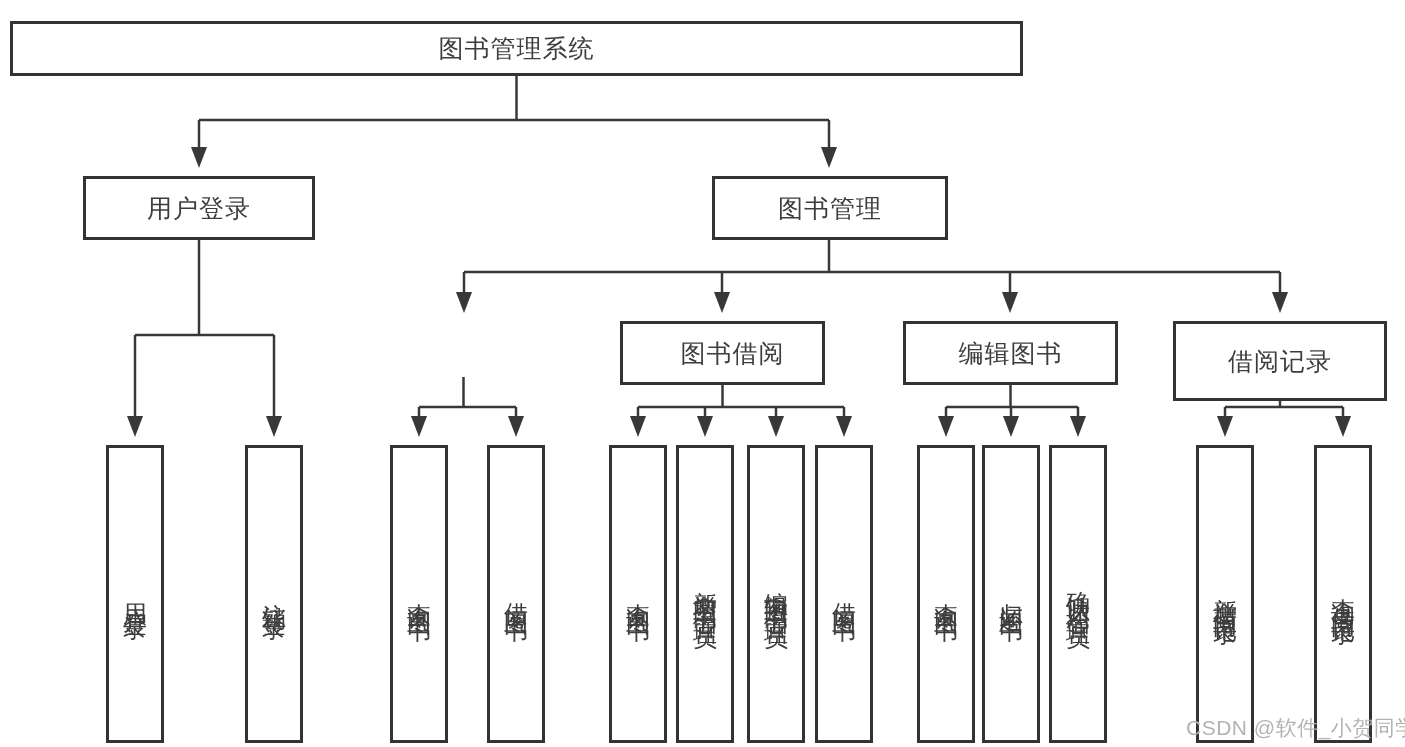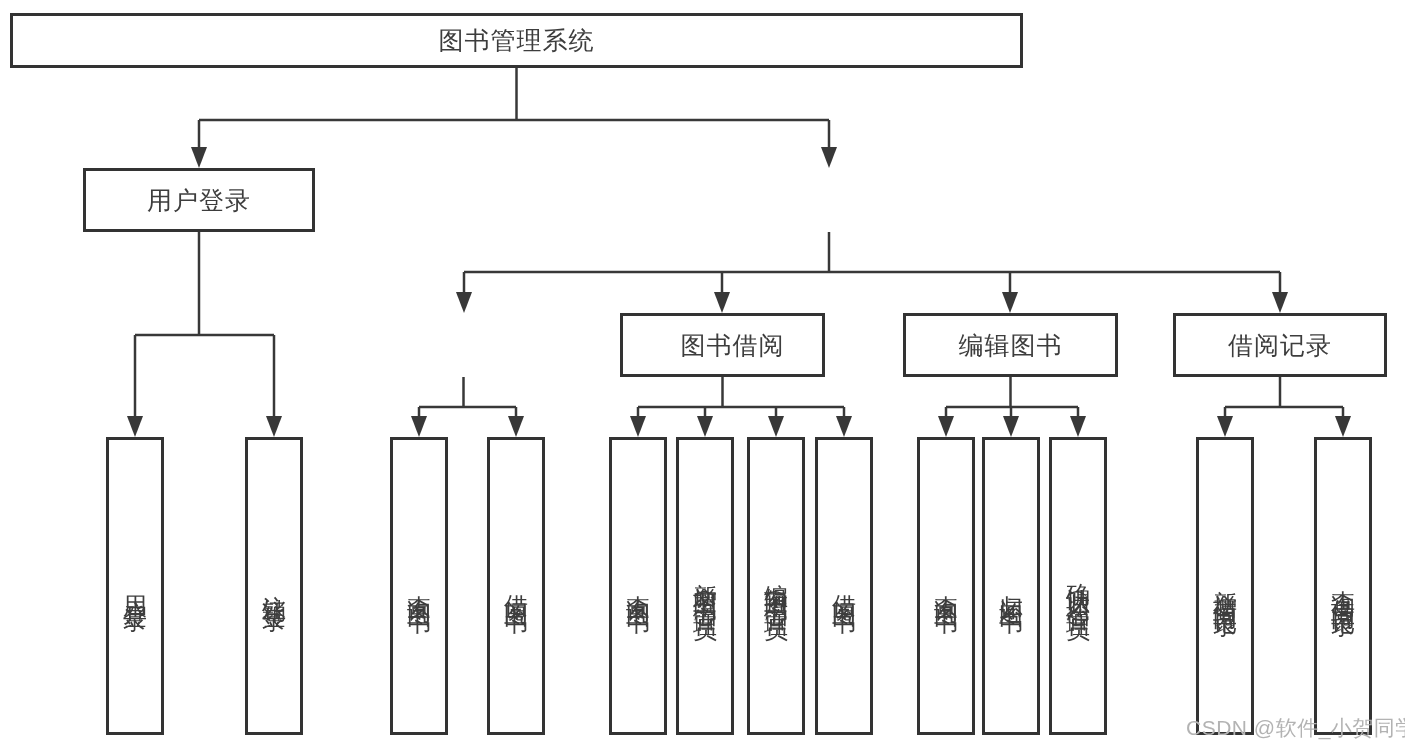--- a/index.html
+++ b/index.html
@@ -17,20 +17,21 @@
   .box {
     position:absolute;
     box-sizing:border-box;
     border:3px solid #333333;
     background:#ffffff;
     display:flex;
     align-items:center;
     justify-content:center;
     color:#3d3d3d;
     text-align:center;
+    margin-top:8px;
   }
   .hbox { font-size:25px; letter-spacing:1px; }
   .root { font-size:25px; letter-spacing:1px; }
   .vbox .lbl {
     writing-mode:vertical-rl;
     text-orientation:mixed;
     font-size:24px;
     letter-spacing:5px;
     line-height:1;
   }
@@ -115,28 +116,31 @@
     </g>
   </svg>
 
   <div class="box root" style="left:10px; top:13px; width:1013px; height:55px;">
     <span class="lbl">图书管理系统</span>
   </div>
 
   <div class="box hbox" style="left:83px; top:168px; width:232px; height:64px;">
     <span class="lbl">用户登录</span>
   </div>
+  <div class="box hbox" style="left:712px; top:168px; width:236px; height:64px;">
+    <span class="lbl">图书管理</span>
+  </div>
 
   <div class="box hbox" style="left:620px; top:313px; width:205px; height:64px;padding-left:20px;">
     <span class="lbl">图书借阅</span>
   </div>
   <div class="box hbox" style="left:903px; top:313px; width:215px; height:64px;">
     <span class="lbl">编辑图书</span>
   </div>
-  <div class="box hbox" style="left:1173px; top:313px; width:214px; height:64px;">
+  <div class="box hbox" style="left:1173px; top:313px; width:214px; height:80px;">
     <span class="lbl">借阅记录</span>
   </div>
 
   <div class="box vbox" style="left:106px; top:437px; width:58px; height:298px;">
     <span class="lbl">用户登录</span>
   </div>
   <div class="box vbox" style="left:245px; top:437px; width:58px; height:298px;">
     <span class="lbl">注销登录</span>
   </div>
 

